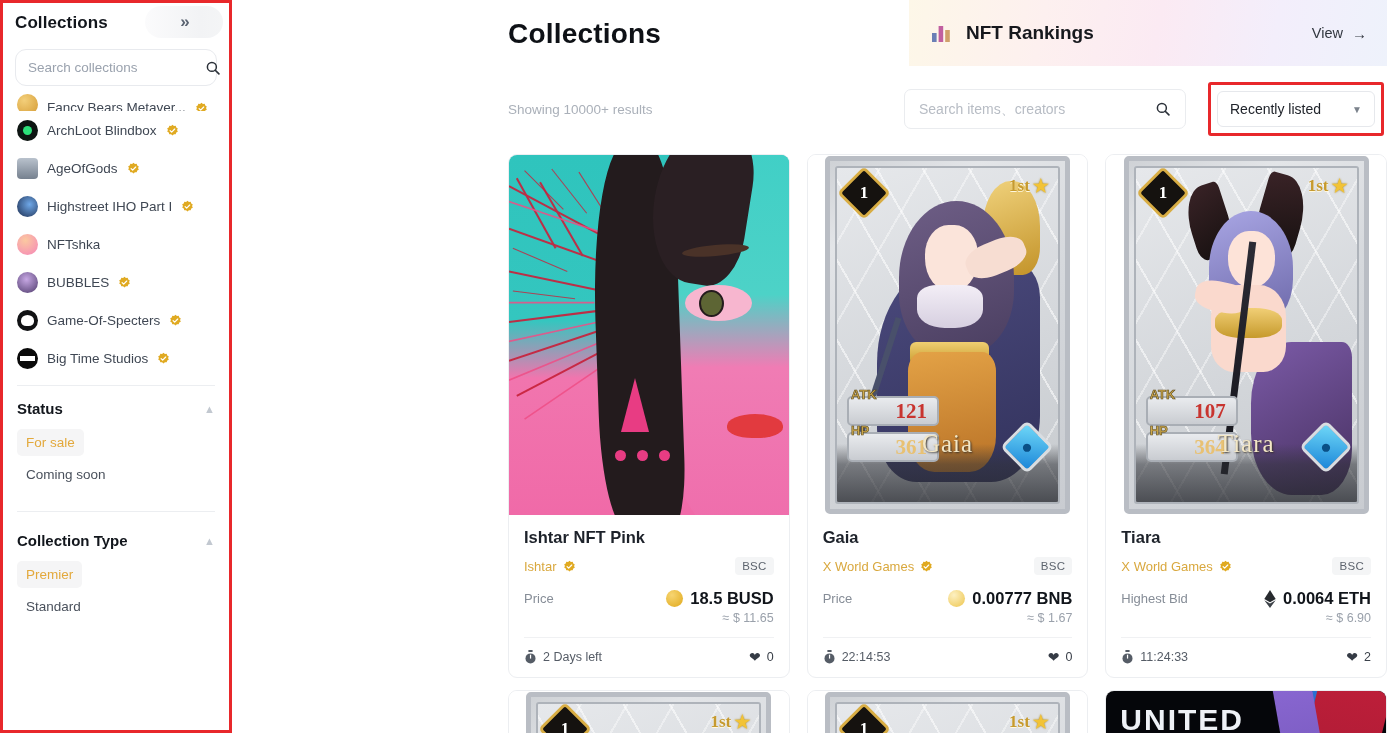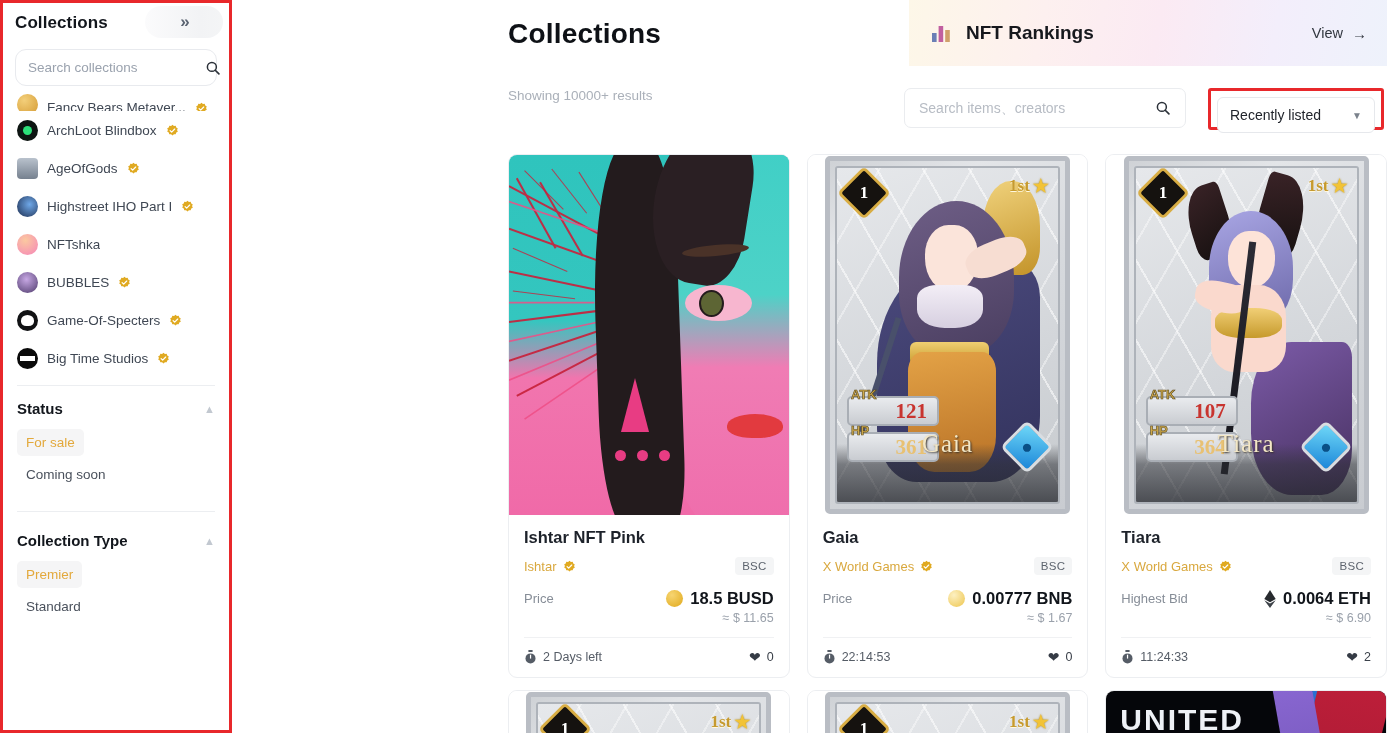--- a/index.html
+++ b/index.html
@@ -96,21 +96,21 @@
   }
   .arrow-r { font-size: 15px; }
 
   .page-title {
     font-size: 28px; font-weight: 700; color: #0e1116;
     position: absolute; left: 276px; top: 18px; letter-spacing: .2px;
   }
 
   .toolbar {
     position: absolute; left: 276px; right: 0; top: 88px; height: 42px;
-    display: flex; 
+    display: flex; align-items: center;
   }
   .results { font-size: 13.5px; color: #aab0b9; }
   .item-search {
     margin-left: auto; width: 282px; height: 40px;
     border: 1px solid #eaecef; border-radius: 7px; background: #fff;
     display: flex; align-items: center; padding: 4px 14px;
   }
   .item-search input {
     flex: 1; border: none; outline: none; font-size: 14px;
     color: #3d4450; font-family: inherit; background: transparent;

